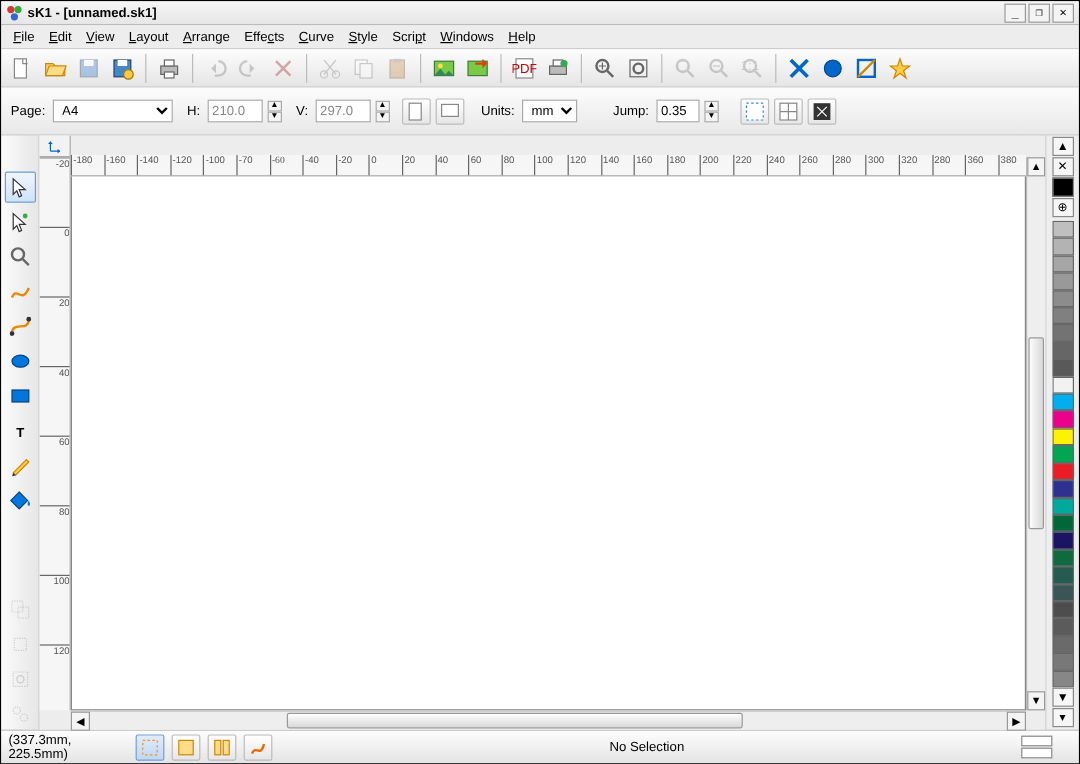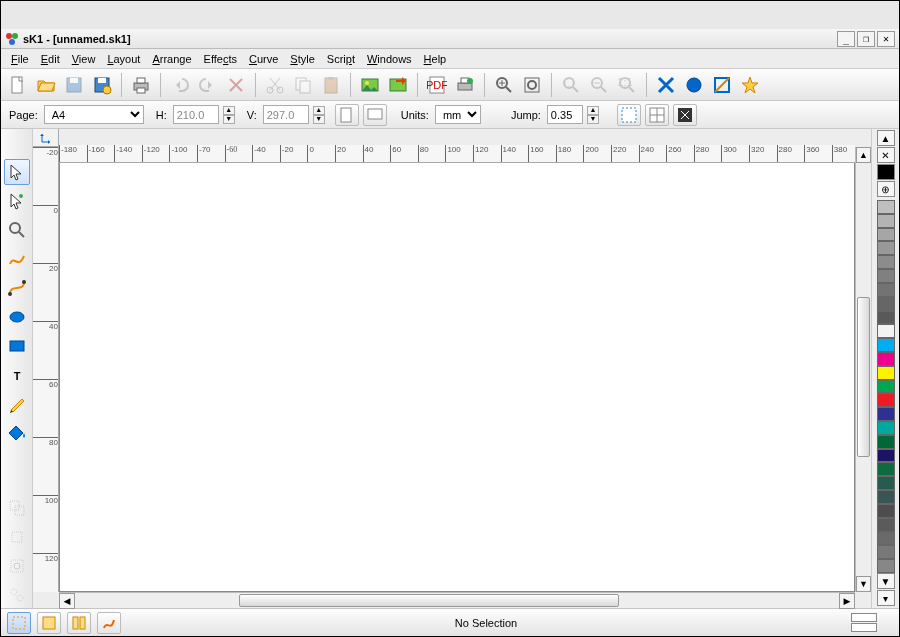--- a/index.html
+++ b/index.html
@@ -1,32 +1,32 @@
 <!DOCTYPE html>
 <html><head>
 <meta charset="utf-8">
 <style>
 * { margin:0; padding:0; box-sizing:border-box; font-family:"Tahoma","Helvetica",sans-serif; font-size:11px; }
 body { background:#e8e8e8; width:900px; height:637px; overflow:hidden; display:flex; flex-direction:column; border:1px solid #000; }
 
-.titlebar { height:20px; background:linear-gradient(#f6f6f6,#e6e6e6); display:flex; align-items:center; padding:0 4px; border-bottom:1px solid #bbb;margin-top:28px;}
+.titlebar { height:20px; background:linear-gradient(#f6f6f6,#e6e6e6); display:flex; align-items:center; padding:0 4px; border-bottom:1px solid #bbb;}
 .titlebar .logo { width:14px; height:14px; margin-right:4px; display:flex; align-items:center; justify-content:center; font-size:10px;}
 .titlebar .title { flex:1; font-weight:bold; }
 .titlebar .win-btn { width:18px; height:16px; margin-left:2px; border:1px solid #999; background:#f4f4f4; display:flex; align-items:center; justify-content:center; font-family:monospace; font-size:10px; cursor:pointer;}
 
 .menubar { height:20px; background:#ededed; display:flex; align-items:center; padding:0 4px; border-bottom:1px solid #ccc;}
 .menubar .menu-item { padding:6px 6px; cursor:pointer; }
 .menubar .menu-item u { text-decoration:underline; }
 
 .toolbar { height:32px; background:linear-gradient(#fdfdfd,#e5e5e5); display:flex; align-items:center; padding:0 4px; border-bottom:1px solid #c8c8c8; gap:2px;}
 .toolbar .sep { width:1px; height:24px; background:#bbb; margin:0 4px;}
 .tbtn { width:26px; height:26px; border:1px solid transparent; border-radius:3px; display:flex; align-items:center; justify-content:center; cursor:pointer;}
 .tbtn svg { width:20px; height:20px; }
 
-.propbar { height:28px; background:linear-gradient(#fcfcfc,#e8e8e8); display:flex; align-items:center; padding:0 6px; border-bottom:1px solid #c8c8c8; gap:4px;}
+.propbar { height:40px; background:linear-gradient(#fcfcfc,#e8e8e8); display:flex; align-items:center; padding:0 6px; border-bottom:1px solid #c8c8c8; gap:4px;}
 .propbar label { padding:0 2px; }
 .propbar select, .propbar input { border:1px solid #aaa; background:#fff; height:19px; padding:1px 3px; font-size:11px;}
 .propbar .spin { width:46px; color:#888;}
 .spin-btns { display:flex; flex-direction:column; margin-right:6px;}
 .spin-btns div { width:12px; height:9px; border:1px solid #aaa; background:#f4f4f4; font-size:7px; line-height:6px; text-align:center; cursor:pointer;}
 .propbar .pbtn { width:24px; height:22px; border:1px solid #bbb; border-radius:2px; background:linear-gradient(#fff,#e6e6e6); display:flex; align-items:center; justify-content:center; cursor:pointer;}
 
 .main { flex:1; display:flex; min-height:0;}
 .toolbox { width:32px; background:linear-gradient(90deg,#fbfbfb,#e6e6e6); border-right:1px solid #ccc; display:flex; flex-direction:column; align-items:center; padding-top:30px; gap:3px;}
 .tool { width:26px; height:26px; border:1px solid transparent; border-radius:2px; display:flex; align-items:center; justify-content:center; cursor:pointer;}
@@ -493,20 +493,21 @@
         <div class="swatch" style="background: rgb(135, 135, 135);"></div>
       </div>
     <div class="rc-bot">
       <div class="rc-btn">▼</div>
       <div class="rc-btn">▾</div>
     </div>
   </div>
 </div>
 
 <div class="statusbar">
+  <div class="coords">(337.3mm, 225.5mm)</div>
   <div class="sbtn active">
       <svg width="16" height="16">
         <rect x="2" y="2" width="12" height="12" fill="none" stroke="#e90" stroke-dasharray="2"></rect>
       </svg>
     </div>
   <div class="sbtn">
       <svg width="16" height="16">
         <rect x="2" y="2" width="12" height="12" fill="#fd8" stroke="#c80"></rect>
       </svg>
     </div>

